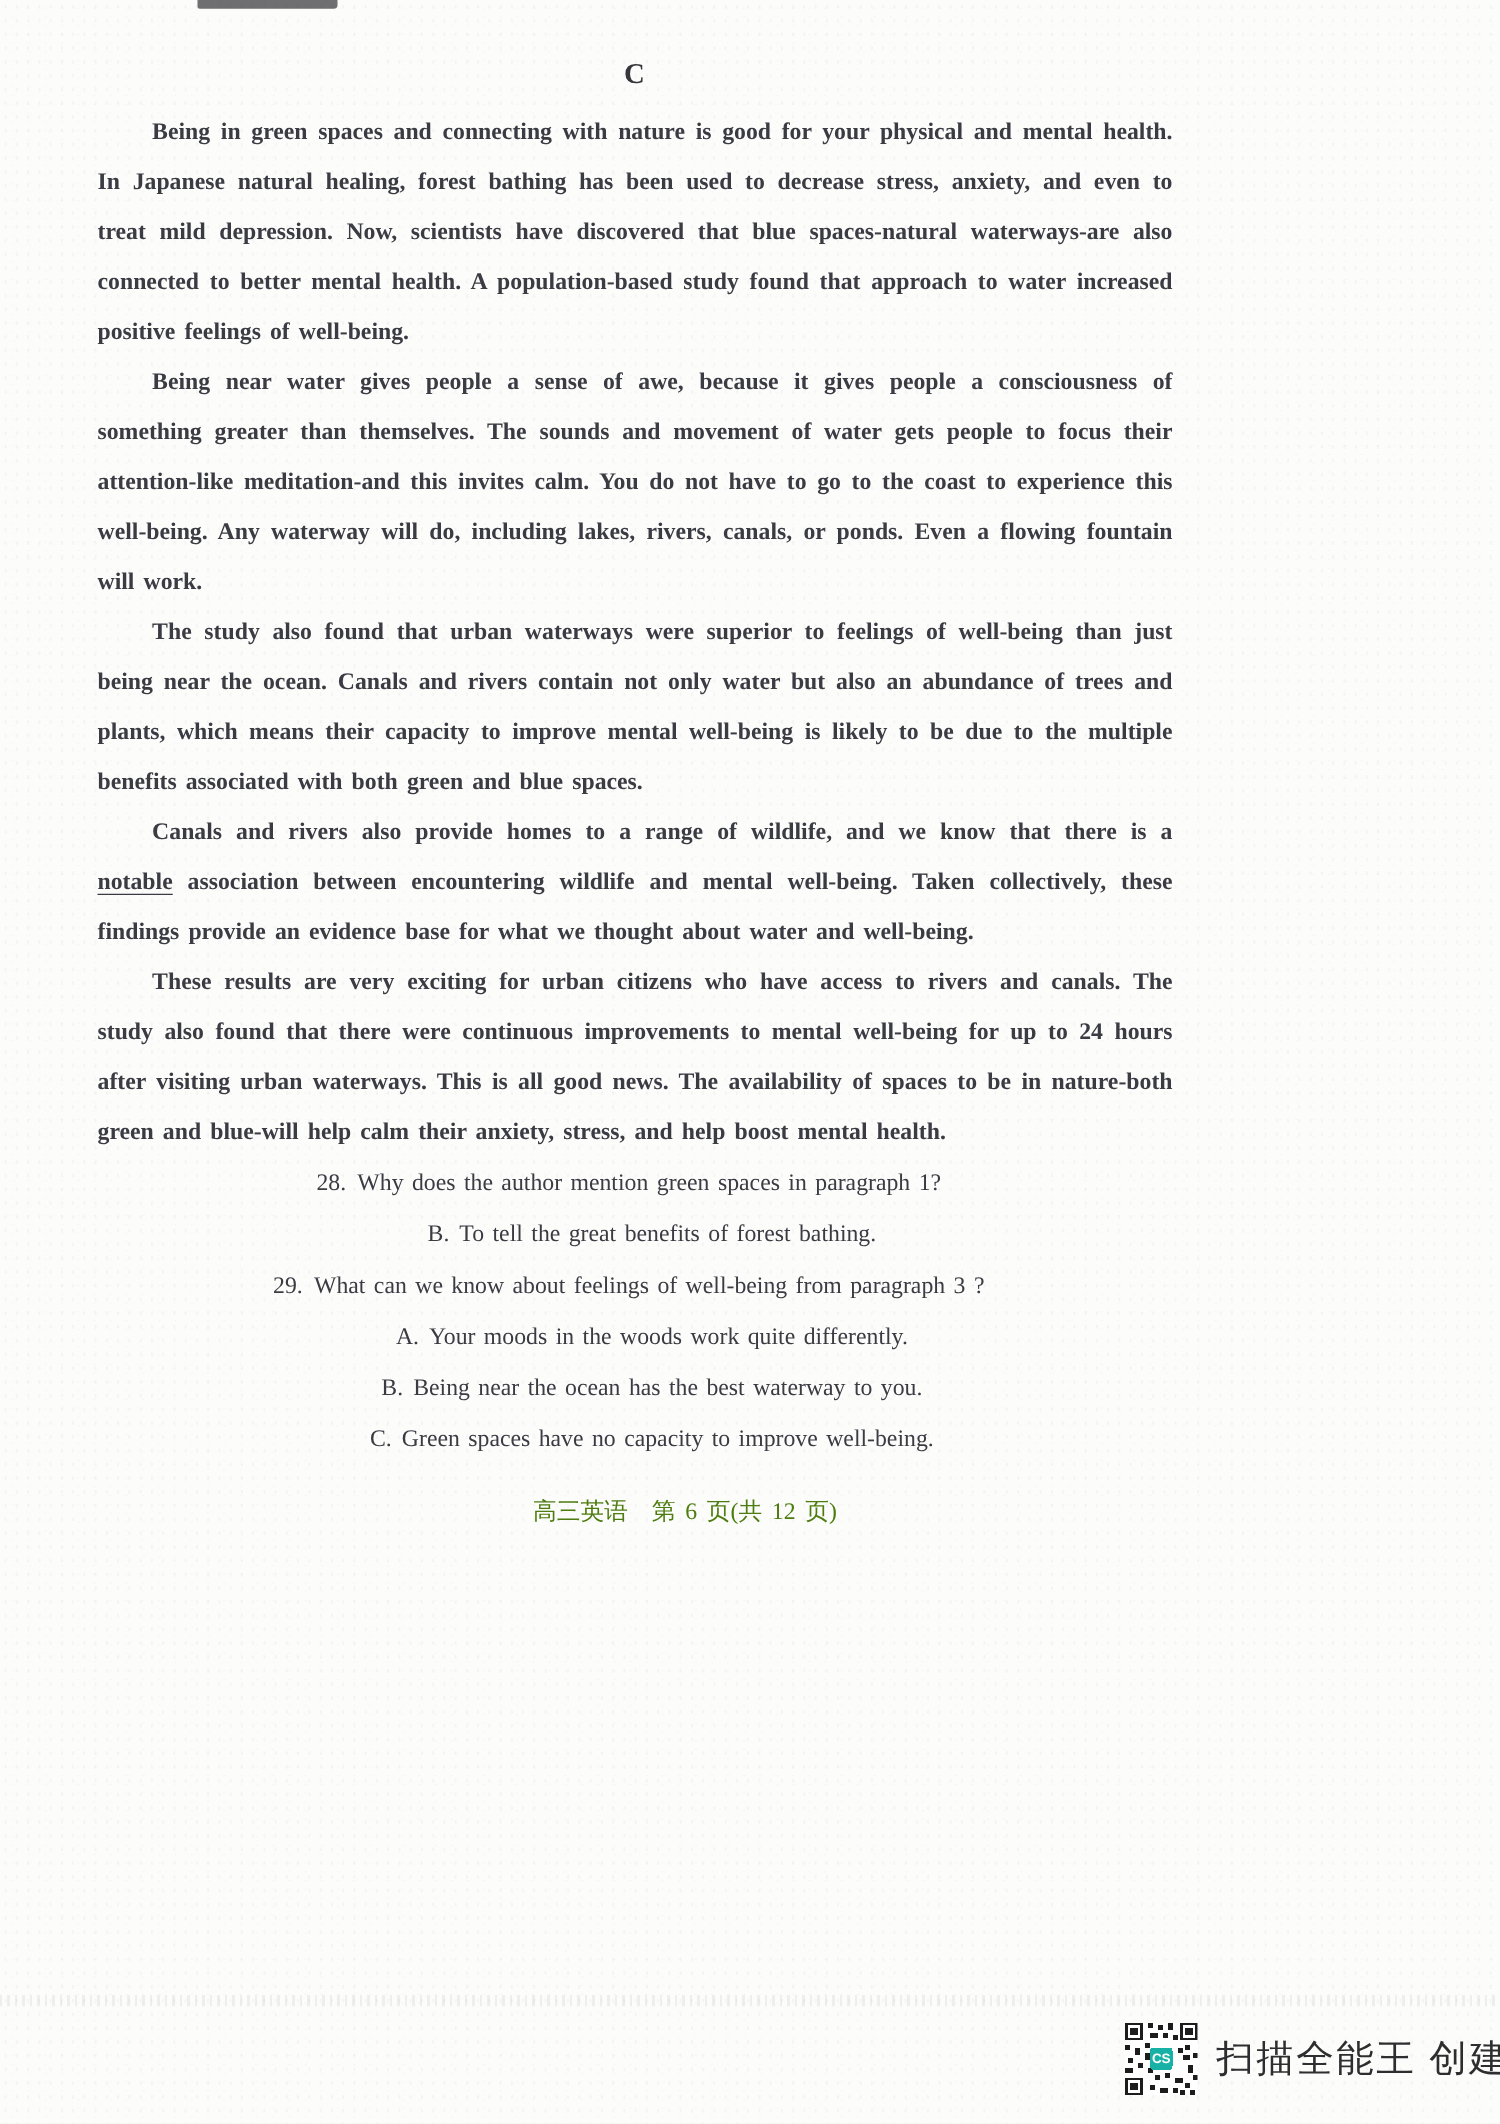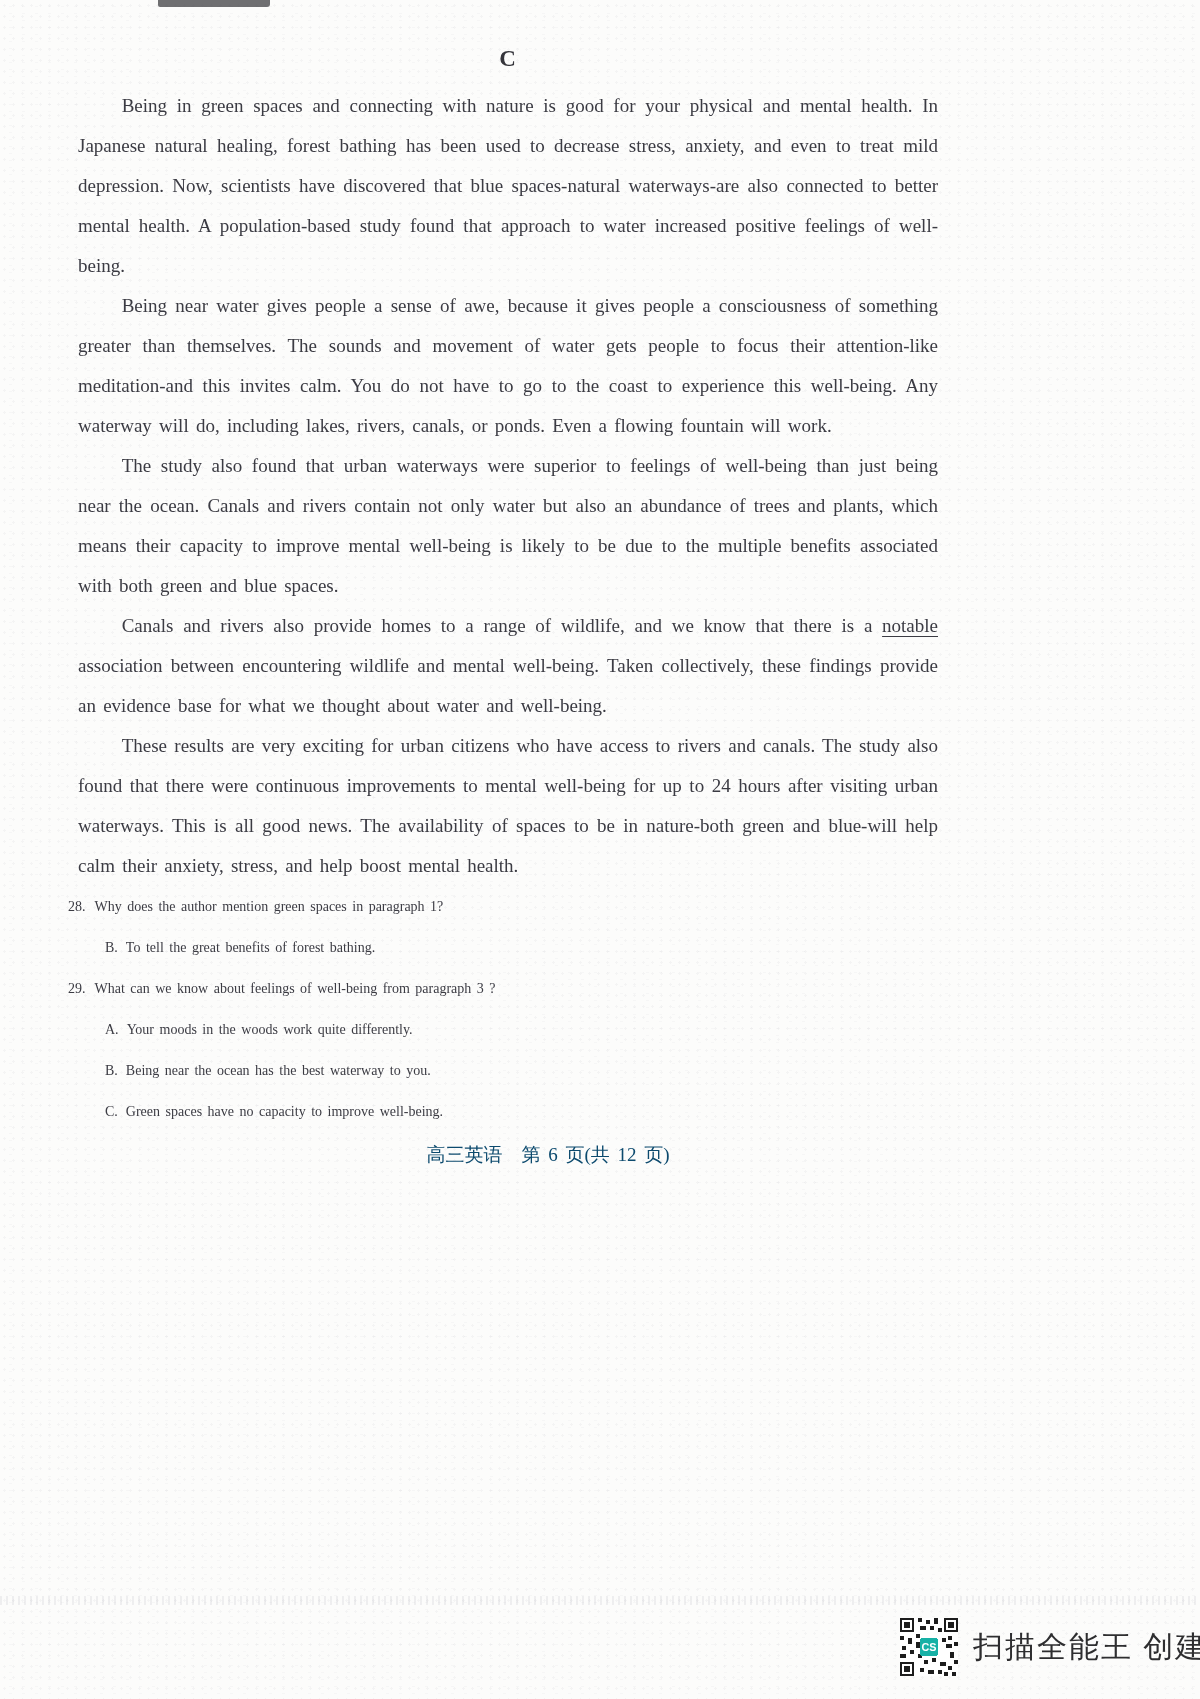--- a/index.html
+++ b/index.html
@@ -26,29 +26,29 @@
     background: repeating-linear-gradient(90deg,
       rgba(140,140,155,0.12) 0 2px, rgba(0,0,0,0) 2px 6px);
   }
   .content { position:absolute; left:78px; top:46px; width:860px; }
   .heading {
     text-align:center; font-weight:bold; font-size:23px; letter-spacing:1px;
     color:#35353b; margin:0 0 14px 0;
   }
   .para {
     margin:0; font-size:19px; line-height:40px; text-align:justify;
-    text-indent:2.3em; word-spacing:2.5px;
+    text-indent:2.3em; word-spacing:2.5px;font-weight:bold;
   }
   .u { text-decoration:underline; text-underline-offset:4px; }
-  .qa { margin-left:-10px; font-size:14px; line-height:41px; word-spacing:2px; }
+  .qa { margin-left:-10px; font-size:19px; line-height:41px; word-spacing:2px;text-align:center; }
   .question .qnum { margin-right:9px; }
   .option { padding-left:37px; }
   .olabel { margin-right:8px; }
   .footer {
-    margin-top:10px; text-align:center; font-size:19px; color:#0c4a6e;
+    margin-top:24px; text-align:center; font-size:19px; color:#4d7c0f;
     transform:translateX(40px); word-spacing:3px;
   }
   .scanner-mark {
     position:absolute; left:900px; top:1617px;
     display:flex; align-items:center; gap:15px;
   }
   .qr { width:58px; height:60px; }
   .scan-text {
     font-family:"Liberation Sans", sans-serif; font-size:30px; color:#2e2e30;
     letter-spacing:2px; white-space:nowrap;

